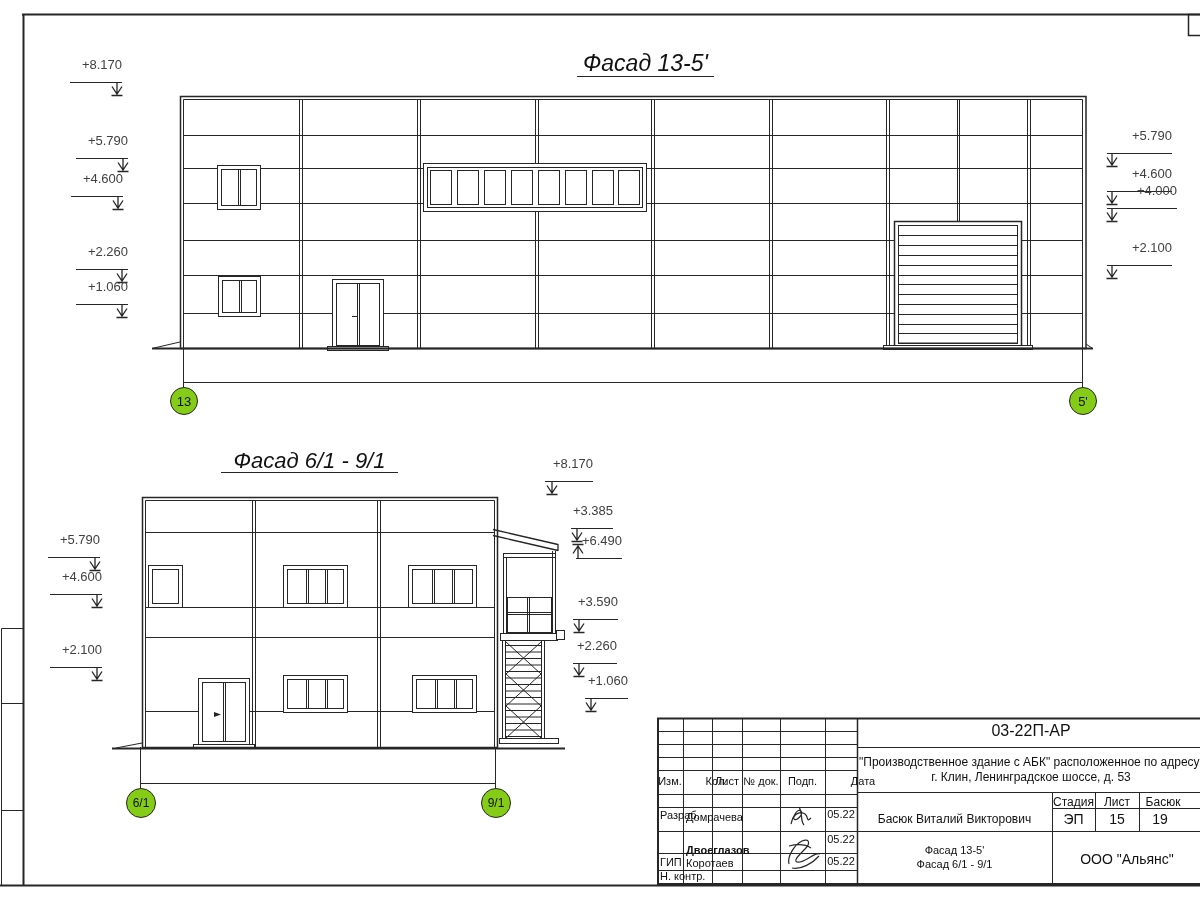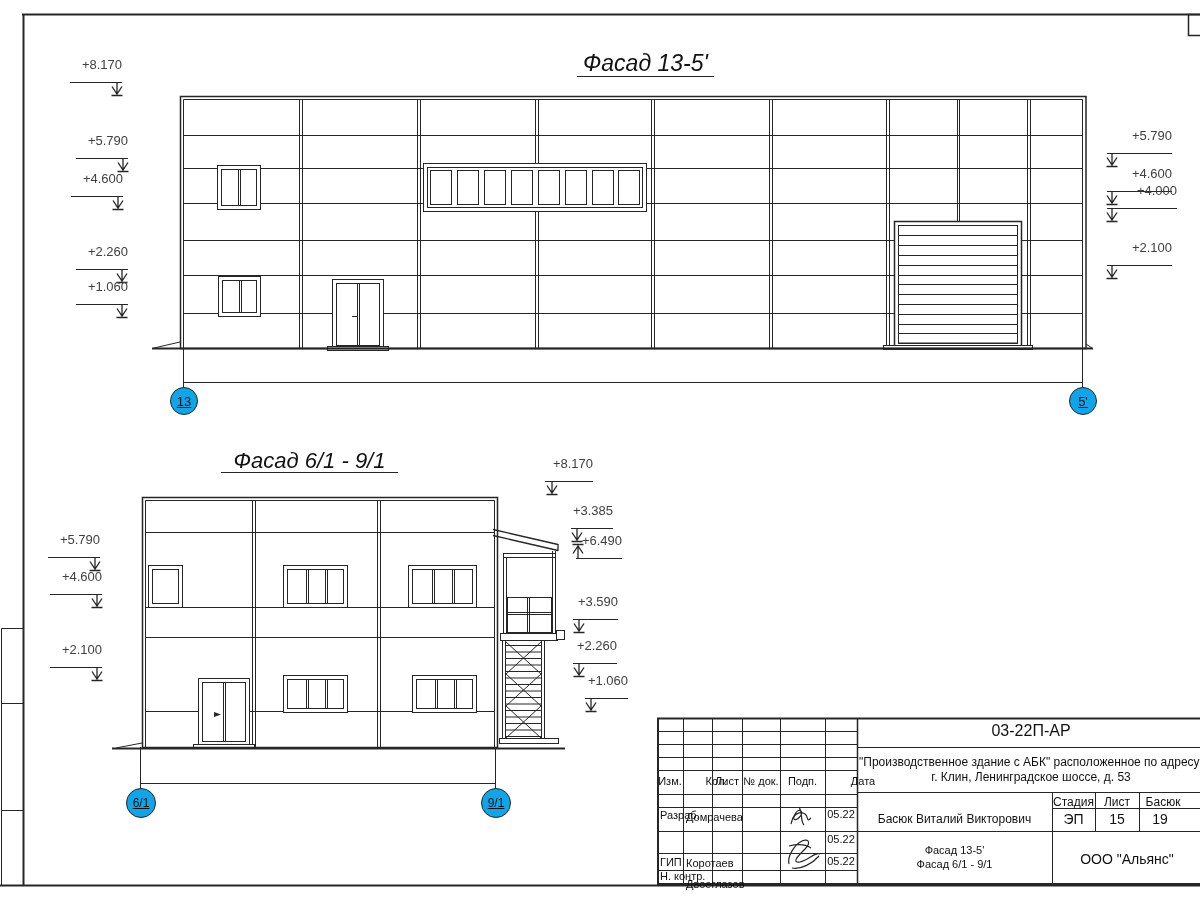--- a/index.html
+++ b/index.html
@@ -7,21 +7,21 @@
         font-family:"Liberation Sans",sans-serif;color:#1c1c1c;}
   svg.lines{position:absolute;left:0;top:0;}
   .ftitle{position:absolute;font-style:italic;text-align:center;
           border-bottom:1.5px solid #262626;color:#111;}
   .elev{position:absolute;height:16px;border-bottom:1px solid #262626;}
   .elev .v{position:absolute;left:0;right:0;bottom:10px;text-align:right;
            font-size:13px;color:#404040;}
   .elev svg{position:absolute;}
   .axis-bubble{position:absolute;border:1px solid #262626;border-radius:50%;
                display:flex;align-items:center;justify-content:center;
-               background:#0ea5e9;color:#111;text-decoration:underline;}
+               background:#84cc16;color:#111;}
   .tb{position:absolute;font-size:11px;white-space:nowrap;color:#111;}
   .ctr{text-align:center;}
 </style>
 </head>
 <body>
 
 <div class="page">
 
   <svg class="lines" width="1200" height="900">
     <g stroke="#262626" stroke-width="1" fill="none">
@@ -273,21 +273,21 @@
   <div class="tb ctr" style="left:712px;top:775px;width:30px;">Лист</div>
   <div class="tb ctr" style="left:742px;top:775px;width:38px;">№ док.</div>
   <div class="tb ctr" style="left:780px;top:775px;width:45px;">Подп.</div>
   <div class="tb ctr" style="left:847px;top:775px;width:32px;">Дата</div>
 
   <div class="tb" style="left:660px;top:809px;">Разраб.</div>
   <div class="tb" style="left:686px;top:811px;">Домрачева</div>
   <div class="tb ctr" style="left:825px;top:808px;width:32px;">05.22</div>
 
   <div class="tb" style="left:660px;top:835px;margin-top:35px;">Н. контр.</div>
-  <div class="tb" style="left:686px;top:878px;">Двоеглазов</div>
+  <div class="tb" style="left:686px;top:844px;font-weight:bold;">Двоеглазов</div>
   <div class="tb ctr" style="left:825px;top:833px;width:32px;">05.22</div>
 
   <div class="tb" style="left:660px;top:856px;">ГИП</div>
   <div class="tb" style="left:686px;top:857px;">Коротаев</div>
   <div class="tb ctr" style="left:825px;top:855px;width:32px;">05.22</div>
 
   <div class="tb ctr" style="left:857px;top:722px;width:348px;font-size:16px;">03-22П-АР</div>
   <div class="tb ctr" style="left:858px;top:755px;width:346px;font-size:12px;">"Производственное здание с АБК" расположенное по адресу:</div>
   <div class="tb ctr" style="left:858px;top:770px;width:346px;font-size:12px;">г. Клин, Ленинградское шоссе, д. 53</div>
   <div class="tb ctr" style="left:857px;top:812px;width:195px;font-size:12px;">Басюк Виталий Викторович</div>

